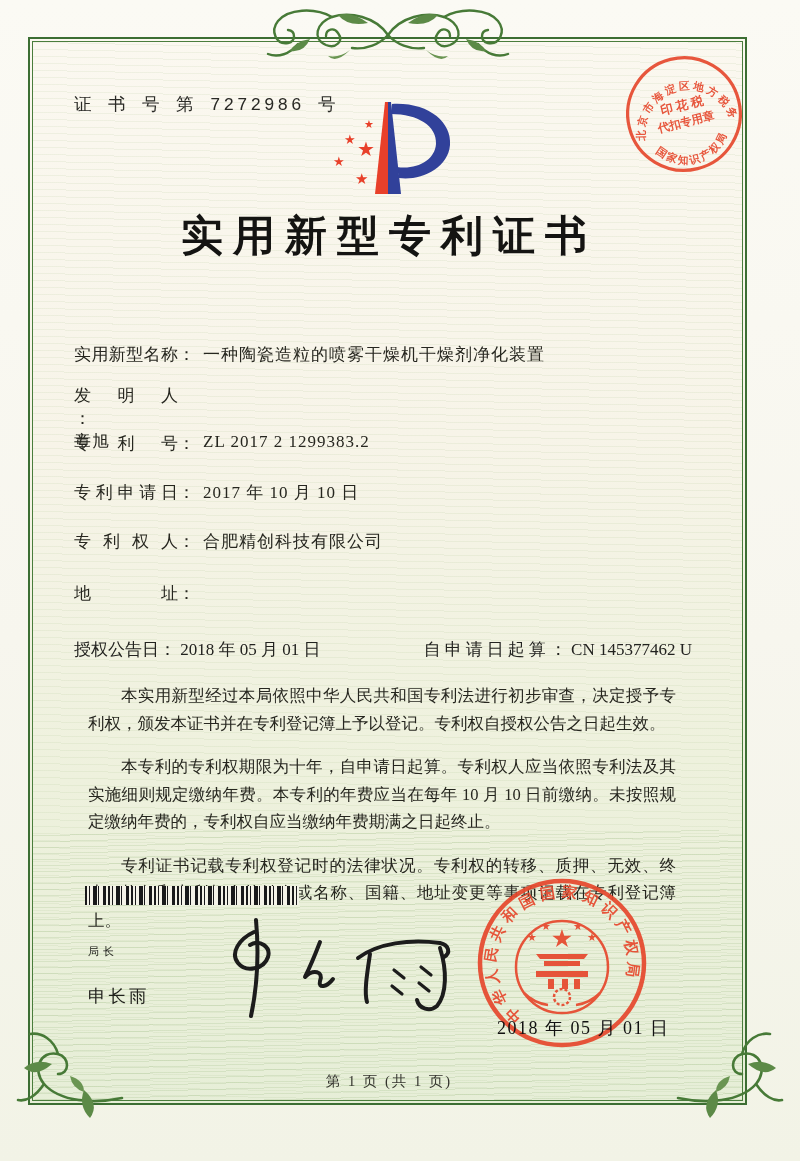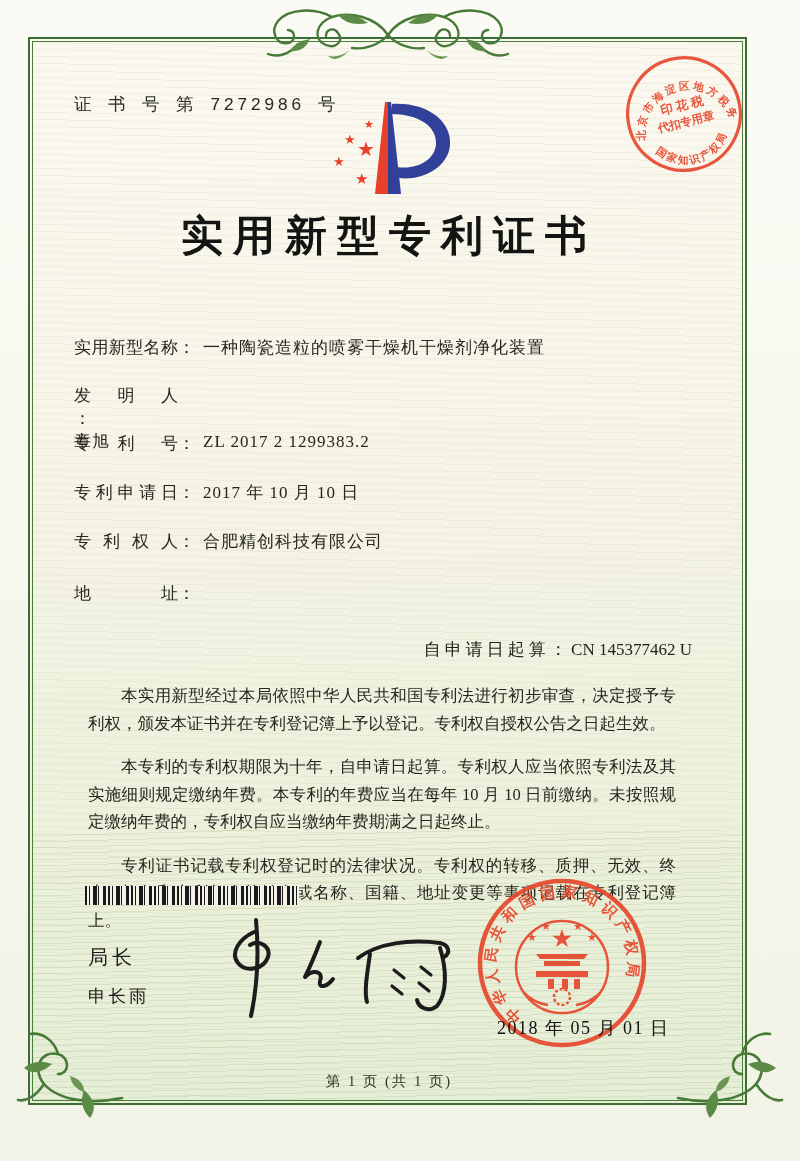--- a/index.html
+++ b/index.html
@@ -30,21 +30,21 @@
   .grant-left{flex:none;}
   .grant-right{margin-left:auto;}
   .grant-right .gl{letter-spacing:4px;}
   .bodytext{left:72px;top:666px;width:620px;font-size:16.5px;line-height:27.5px;
             text-align:justify;color:#26261f;}
   .bodytext p{margin:16px;text-indent:2em;}
   .barcode{left:85px;top:886px;width:214px;height:19px;
     background:repeating-linear-gradient(90deg,#19191b 0 2px,#f4f2e8 2px 4px,#19191b 4px 5px,
       #f4f2e8 5px 8px,#19191b 8px 12px,#f4f2e8 12px 13px,#19191b 13px 14px,#f4f2e8 14px 18px,
       #19191b 18px 21px,#f4f2e8 21px 23px);}
-  .director{left:88px;top:944px;font-size:20px;letter-spacing:4px;color:#20201c;}
+  .director{left:88px;top:944px;font-size:11px;letter-spacing:4px;color:#20201c;}
   .director2{left:88px;top:984px;font-size:17.5px;letter-spacing:3px;color:#20201c;}
   .sealdate{left:497px;top:1016px;font-size:18px;letter-spacing:1.5px;color:#111;z-index:6;}
   .footer{left:28px;top:1072px;width:722px;text-align:center;font-size:14.5px;
           letter-spacing:2px;color:#33332d;}
   .ornament{color:#477a37;}
   svg{display:block;}
   .stamp-rot{transform:rotate(-14deg);}
 </style>
 </head>
 <body>
@@ -113,21 +113,21 @@
     <path id="taxBottom" d="M24,96 A48,48 0 0 0 106,96" fill="none"></path>
     <text font-size="11.5" font-weight="bold" fill="#e6492e" letter-spacing="2">
       <textPath href="#taxBottom" startOffset="2">国家知识产权局</textPath>
     </text>
     <text x="65" y="60" text-anchor="middle" font-size="13.5" font-weight="bold" fill="#e6492e">印 花 税</text>
     <text x="65" y="78" text-anchor="middle" font-size="12.5" font-weight="bold" fill="#e6492e">代扣专用章</text>
   </svg>
 
   <div class="abs title">实用新型专利证书</div>
 
-  <div class="abs frow" style="top:336px;">
+  <div class="abs frow" style="top:343px;">
     <span class="flabel">实用新型名称</span>
       <span class="fcolon">：</span>
     <span class="fvalue">一种陶瓷造粒的喷雾干燥机干燥剂净化装置</span>
   </div>
   <div class="abs frow" style="top:384px;flex-direction:column;">
     <span class="flabel">发明人</span>
       <span class="fcolon">：</span>
     <span class="fvalue">章旭</span>
   </div>
   <div class="abs frow" style="top:432px;">
@@ -144,20 +144,24 @@
     <span class="flabel">专利权人</span>
       <span class="fcolon">：</span>
     <span class="fvalue">合肥精创科技有限公司</span>
   </div>
   <div class="abs frow" style="top:582px;">
     <span class="flabel">地址</span>
       <span class="fcolon">：</span>
   </div>
 
   <div class="abs grantrow">
+    <span class="grant-left">
+      <span>授权公告日</span><span>：</span>
+      <span>2018 年 05 月 01 日</span>
+    </span>
     <span class="grant-right">
       <span class="gl">自申请日起算</span><span>：</span>
       <span>CN 145377462 U</span>
     </span>
   </div>
 
   <div class="abs bodytext">
     <p>本实用新型经过本局依照中华人民共和国专利法进行初步审查，决定授予专利权，颁发本证书并在专利登记簿上予以登记。专利权自授权公告之日起生效。</p>
     <p>本专利的专利权期限为十年，自申请日起算。专利权人应当依照专利法及其实施细则规定缴纳年费。本专利的年费应当在每年 10 月 10 日前缴纳。未按照规定缴纳年费的，专利权自应当缴纳年费期满之日起终止。</p>
     <p>专利证书记载专利权登记时的法律状况。专利权的转移、质押、无效、终止、恢复和专利权人的姓名或名称、国籍、地址变更等事项记载在专利登记簿上。</p>

